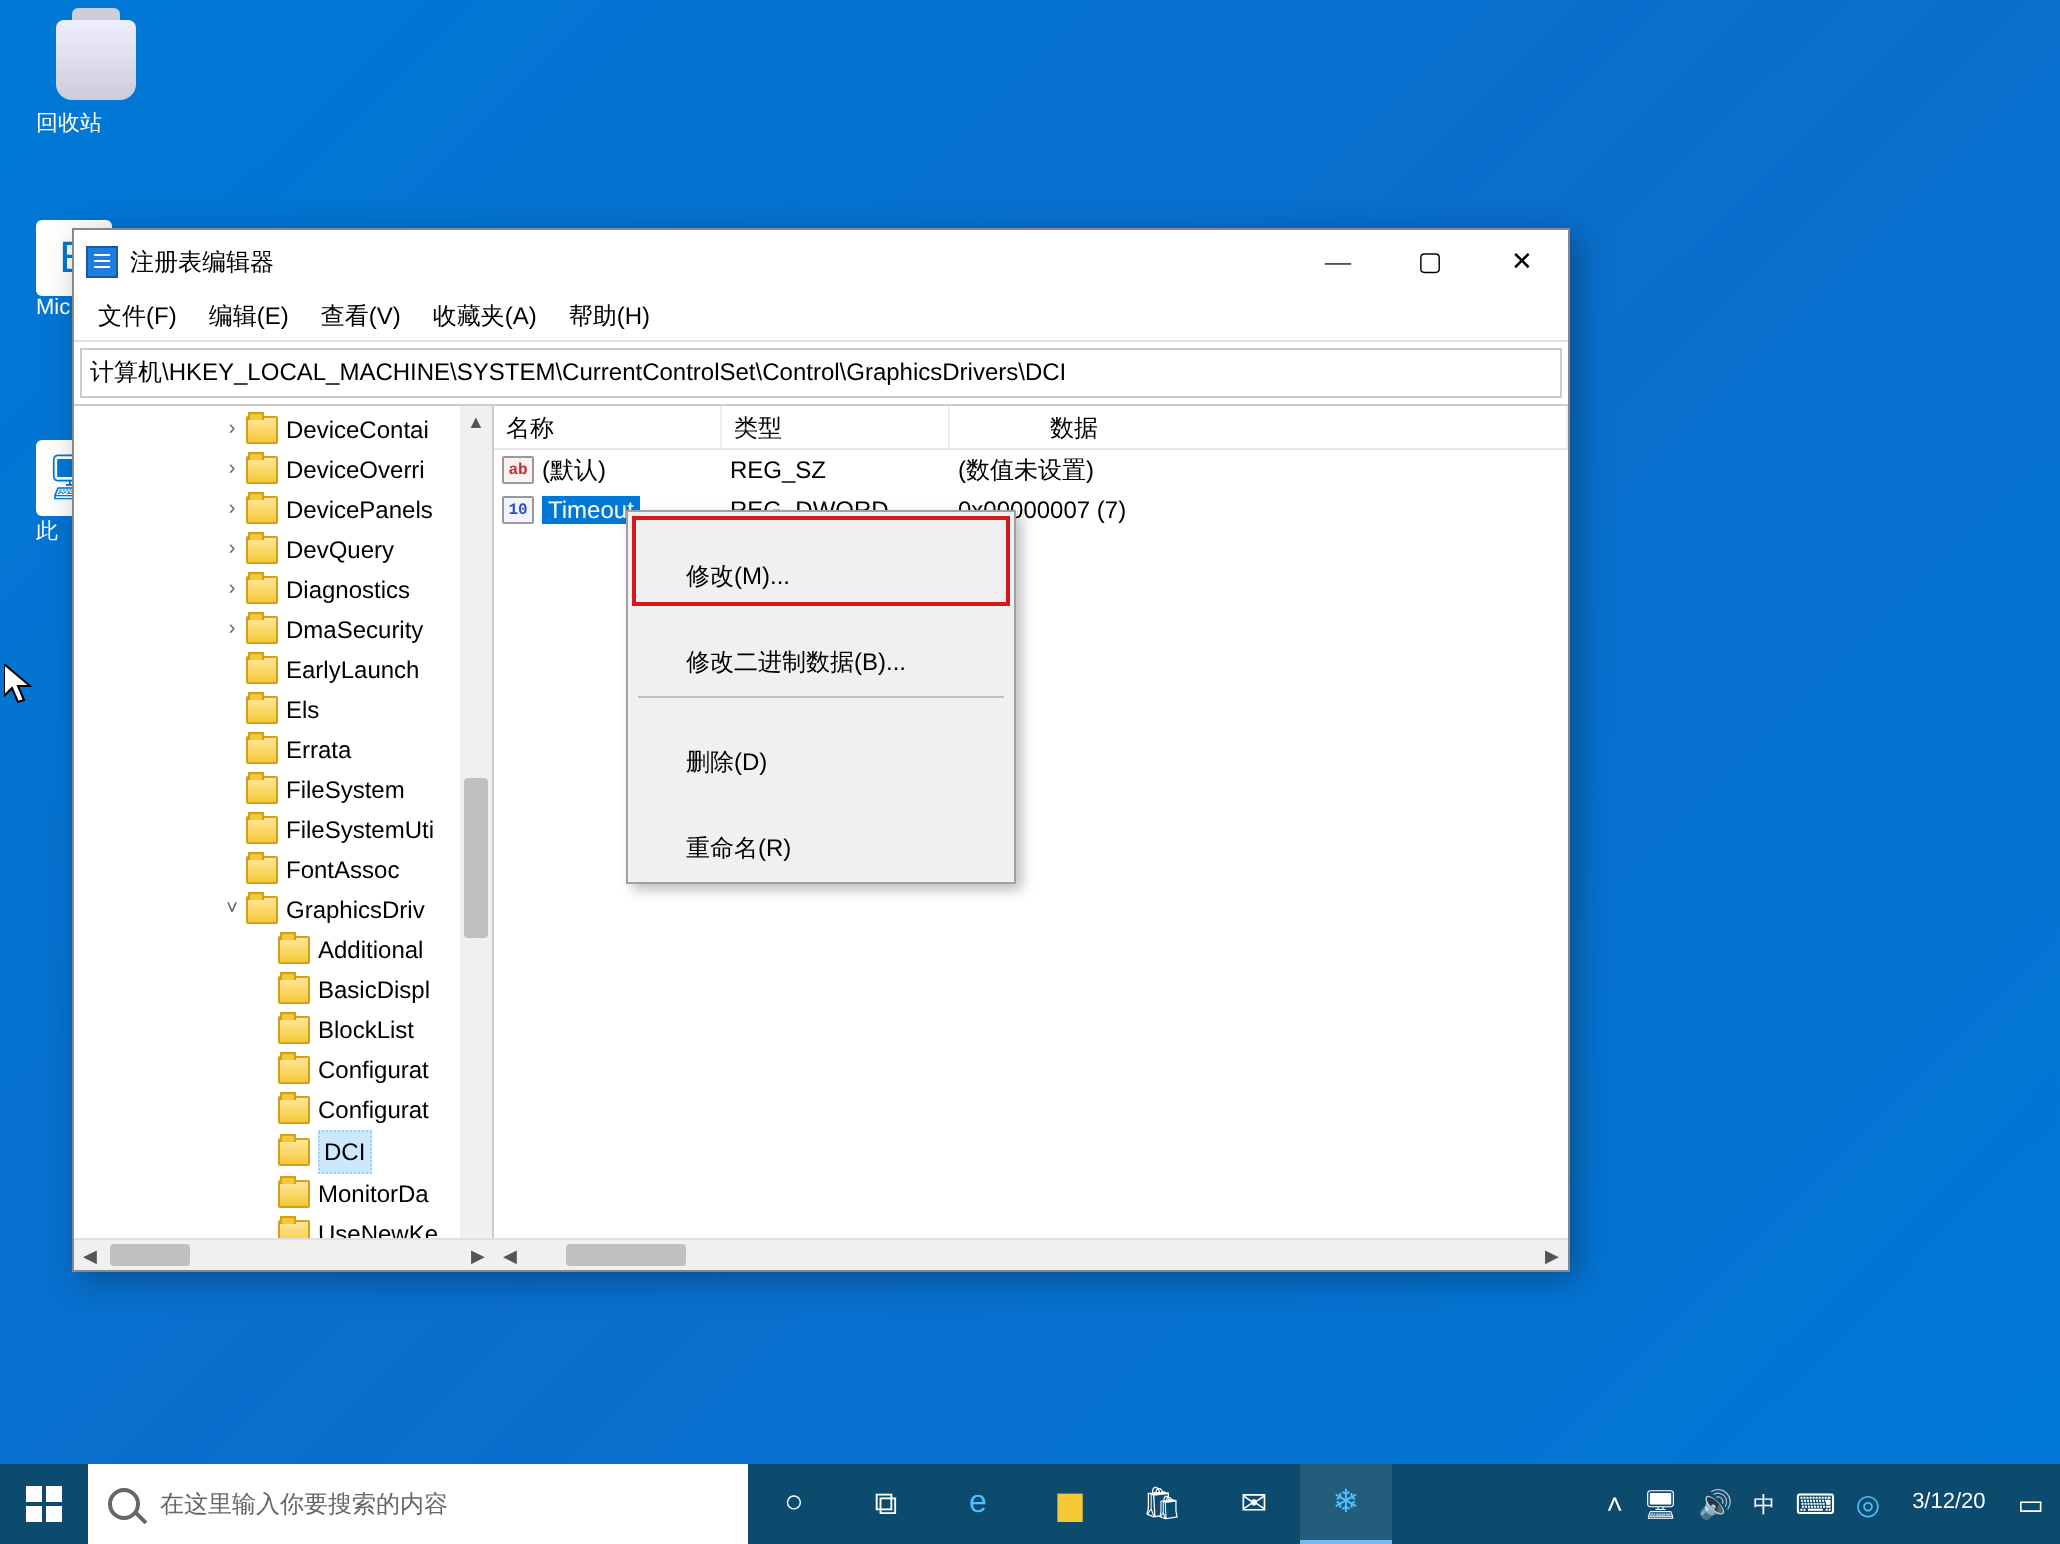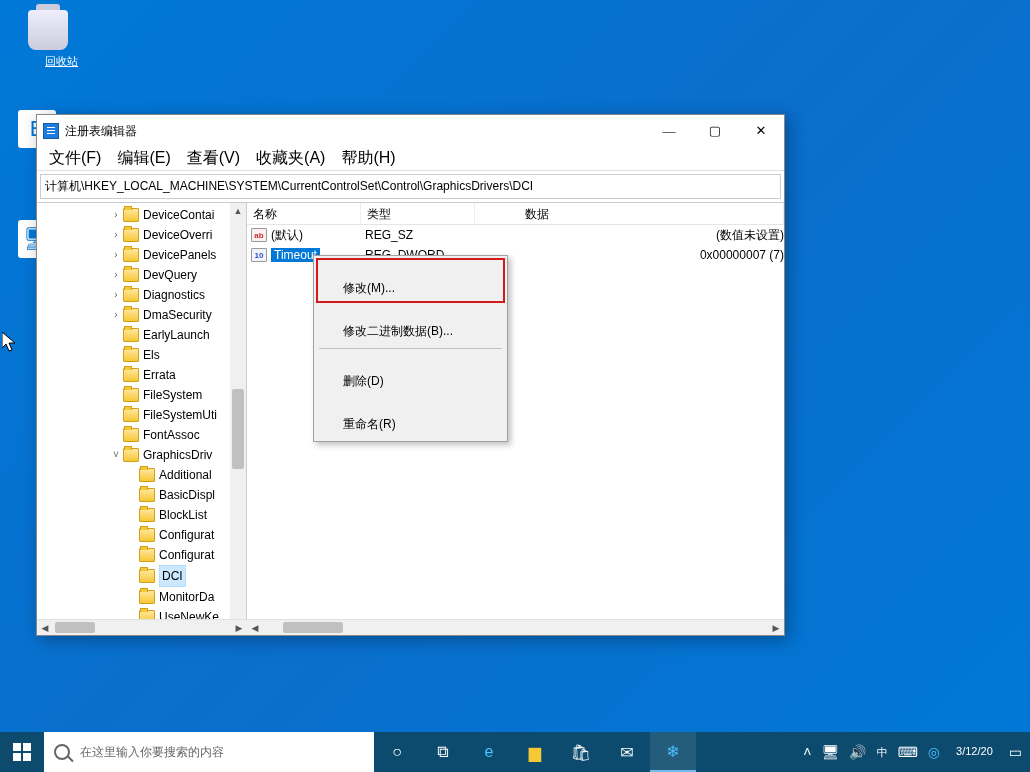--- a/index.html
+++ b/index.html
@@ -1,36 +1,36 @@
 <!DOCTYPE html>
 <html><head>
 <meta charset="utf-8">
 <style>
 * { box-sizing: border-box; margin: 0; padding: 0; font-family: "Microsoft YaHei", "Segoe UI", sans-serif; }
 body { width: 1030px; height: 772px; overflow: hidden; background: linear-gradient(135deg, #0078d7 0%, #0a6ecc 50%, #0078d7 100%); position: relative; }
 
 .desktop { position: absolute; inset: 0 0 40px 0; }
-.desktop-icon { position: absolute; width: 60px; text-align: right; color: #fff; font-size: 11px; text-decoration: underline; }
+.desktop-icon { position: absolute; width: 60px; text-align: left; color: #fff; font-size: 11px; }
 .desktop-icon .ic { width: 40px; height: 40px; margin: 0 auto 4px; display: flex; align-items: center; justify-content: center; }
 .recycle { left: 18px; top: 10px; }
 .recycle .ic { background: linear-gradient(#eef, #ccd); border-radius: 4px 4px 8px 8px; position: relative; }
 .recycle .ic::before { content:''; position:absolute; top:-6px; left:8px; right:8px; height:6px; background:#ccd; border-radius:3px 3px 0 0; }
 .di2 { left: 18px; top: 110px; }
 .di3 { left: 18px; top: 220px; }
 .di-sq { width:38px; height:38px; background:#fff; border-radius:3px; display:flex; align-items:center; justify-content:center; font-size:22px; color:#0078d7; }
 
 .window { position: absolute; left: 36px; top: 114px; width: 749px; height: 522px; background: #fff; border: 1px solid #888; box-shadow: 4px 4px 16px rgba(0,0,0,.3); display:flex; flex-direction:column; }
 .titlebar { height: 32px; display:flex; align-items:center; padding-left:6px; }
 .titlebar .appic { width:16px; height:16px; background:#1f7be0; border:1px solid #155a9e; margin-right:6px; position:relative; }
 .titlebar .appic::after { content:''; position:absolute; inset:3px; background:repeating-linear-gradient(#fff,#fff 1px,#1f7be0 1px,#1f7be0 3px); }
 .titlebar .title { font-size: 12px; color:#000; flex:1; }
 .winbtns { display:flex; height:100%; }
 .winbtn { width:46px; display:flex; align-items:center; justify-content:center; font-size:13px; font-family: "Segoe UI Symbol"; }
 
-.menubar { height: 24px; display:flex; align-items:center; padding:0 4px; font-size:16px; border-bottom:1px solid #e0e0e0; }
+.menubar { height: 24px; display:flex; align-items:center; padding:0 4px; font-size:12px; border-bottom:1px solid #e0e0e0; }
 .menubar span { padding: 2px 8px; }
 
 .addressbar { height: 25px; border:1px solid #ccc; margin:3px 3px; display:flex; align-items:center; padding:0 4px; font-size:12px; }
 
 .body { flex:1; display:flex; border-top:1px solid #ccc; min-height:0; }
 .tree { width: 210px; border-right:1px solid #ccc; overflow:auto; font-size:12px; padding:2px 0 2px 2px; position:relative; }
 .tree-scroll { position:absolute; right:0; top:0; bottom:0; width:16px; background:#f0f0f0; display:flex; flex-direction:column; align-items:center; }
 .tree-scroll .arr { height:16px; width:100%; display:flex; align-items:center; justify-content:center; font-size:9px; color:#555; }
 .tree-scroll .thumb { width:12px; background:#c0c0c0; border-radius:2px; margin:1px 0; }
 .tree ul { list-style:none; }
@@ -41,26 +41,26 @@
 .fold::before { content:''; position:absolute; top:-3px; left:0; width:6px; height:3px; background:#f5c838; border:1px solid #d4a017; border-bottom:none; }
 .node.sel .lbl { background:#cce8ff; border:1px dotted #99d1ff; padding:0 2px; }
 .list { flex:1; display:flex; flex-direction:column; position:relative; }
 .list-hdr { height: 22px; display:flex; font-size:12px; border-bottom:1px solid #e5e5e5; }
 .list-hdr span { padding:3px 6px; border-right:1px solid #eee; }
 .c-name { width:114px; }
 .c-type { width:114px; }
 .c-data { flex:1;margin-left:44px; }
 .rows { font-size:12px; }
 .row { display:flex; height:20px; align-items:center; }
-.row .ic-str, .row .ic-dw { width:16px; height:14px; margin:0 4px; border:1px solid #999; border-radius:1px; font-size:8px; display:flex; align-items:center; justify-content:center; font-weight:bold; }
+.row .ic-str, .row .ic-dw { width:16px; height:14px; margin:0 4px; border:1px solid #999; border-radius:1px; font-size:8px; display:flex; align-items:center; justify-content:center; font-weight:bold;font-family:Liberation Mono, monospace; }
 .ic-str { background:#fff0f0; color:#c03030; }
 .ic-dw { background:#f0f4ff; color:#3050c0; }
 .row .rn { width:88px; padding-left:0; }
 .row .rt { width:114px; padding-left:6px; }
-.row .rd { flex:1; padding-left:6px;text-align:right; }
+.row .rd { flex:1; padding-left:6px; }
 .row.sel .rn span { background:#0078d7; color:#fff; padding:0 3px; }
 
 .ctx { position:absolute; left:313px; top:255px; width:195px; background:#f0f0f0; border:1px solid #a0a0a0; box-shadow:3px 3px 6px rgba(0,0,0,.25); font-size:12px; padding:3px; z-index:50; }
 .ctx .mi { padding:21px 14px 5px 26px; }
 .ctx .sep { height:1px; background:#c0c0c0; margin:3px 2px; }
 .ctx .mi.hl { outline:2px solid #d21a1a; outline-offset:-1px; }
 
 .hscroll { height:16px; background:#f0f0f0; border-top:1px solid #e0e0e0; display:flex; align-items:center; }
 .hscroll .arr { width:16px; text-align:center; font-size:9px; color:#555; }
 .hscroll .track { flex:1; position:relative; height:100%; }

